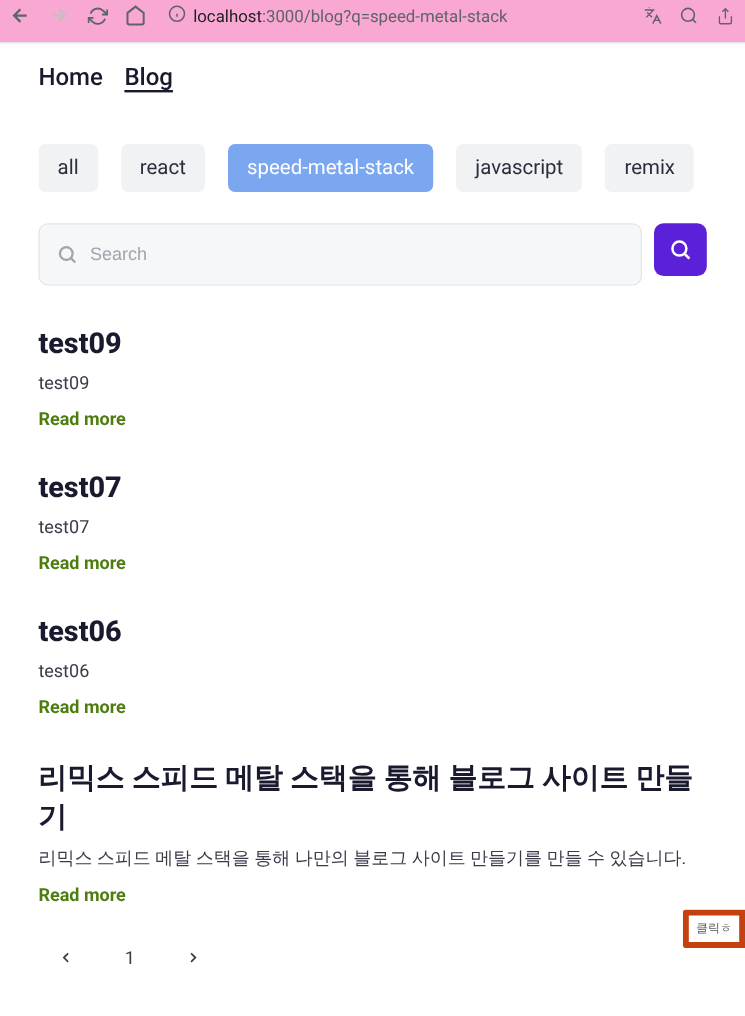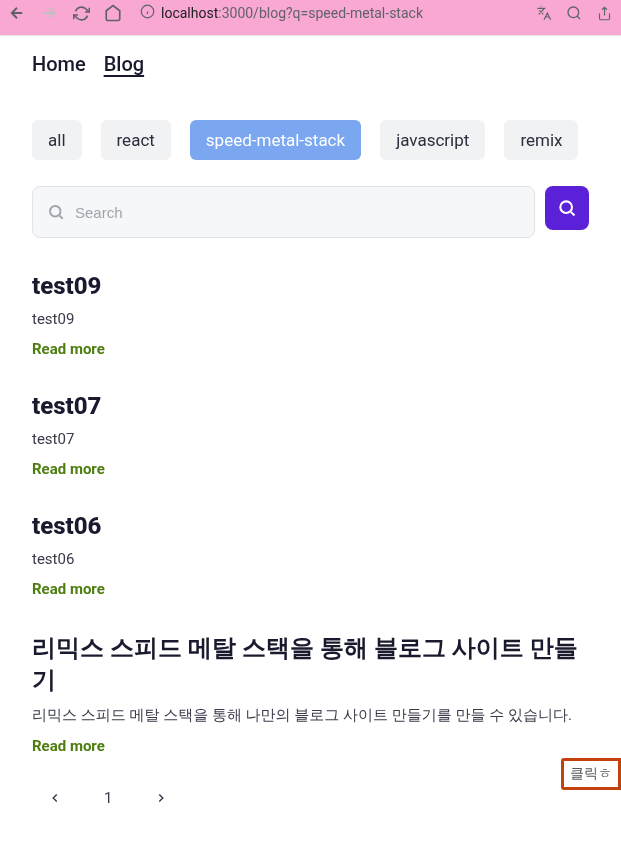--- a/index.html
+++ b/index.html
@@ -35,21 +35,21 @@
 
     .post { margin-bottom: 34px; }
     .post-title { font-size: 24px; font-weight: 800; color: #1a1a2e; margin-bottom: 10px; }
     .post-excerpt { font-size: 15px; color: #3a3a4a; margin-bottom: 12px; }
     .read-more { font-size: 15px; font-weight: 700; color: #4d7c0f; cursor: pointer; }
 
     .pagination { display: flex; align-items: center; gap: 40px; margin-top: 30px; padding-left: 14px; }
     .page-arrow { color: #3a3a4a; cursor: pointer; width: 18px; height: 18px; display: flex; align-items: center; justify-content: center; }
     .page-num { font-size: 15px; color: #3a3a4a; }
 
-    .floating-badge { position: fixed; right: 0; top: 758px; background: #fff; border: 3px solid #c2410c; padding: 4px 6px; font-size: 14px; color: #555; border-radius: 3px 0 0 3px; font-family: Liberation Mono, monospace; }
+    .floating-badge { position: fixed; right: 0; top: 758px; background: #fff; border: 5px solid #c2410c; padding: 4px 6px; font-size: 10px; color: #555; border-radius: 3px 0 0 3px; font-family: Liberation Mono, monospace; }
   </style>
 </head>
 <body>
 
 <div class="browser-bar">
   <div class="nav-icons">
     <div class="nav-icon">
       <svg width="18" height="18" viewBox="0 0 24 24" fill="none" stroke="currentColor" stroke-width="2.5">
           <path d="M19 12H5M12 19l-7-7 7-7"></path>
         </svg>

